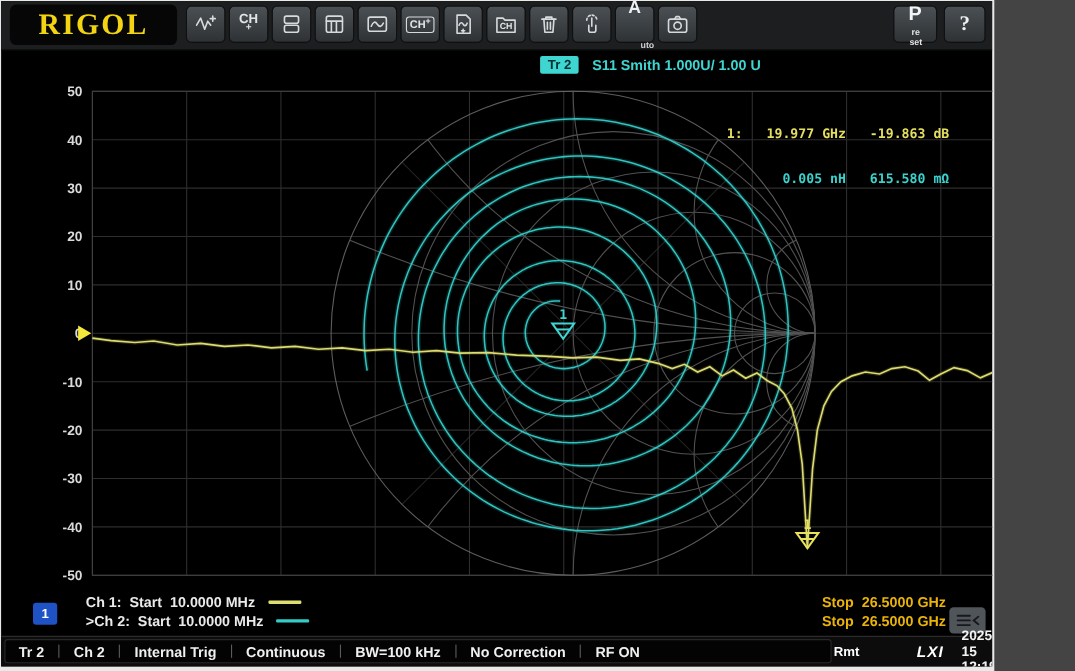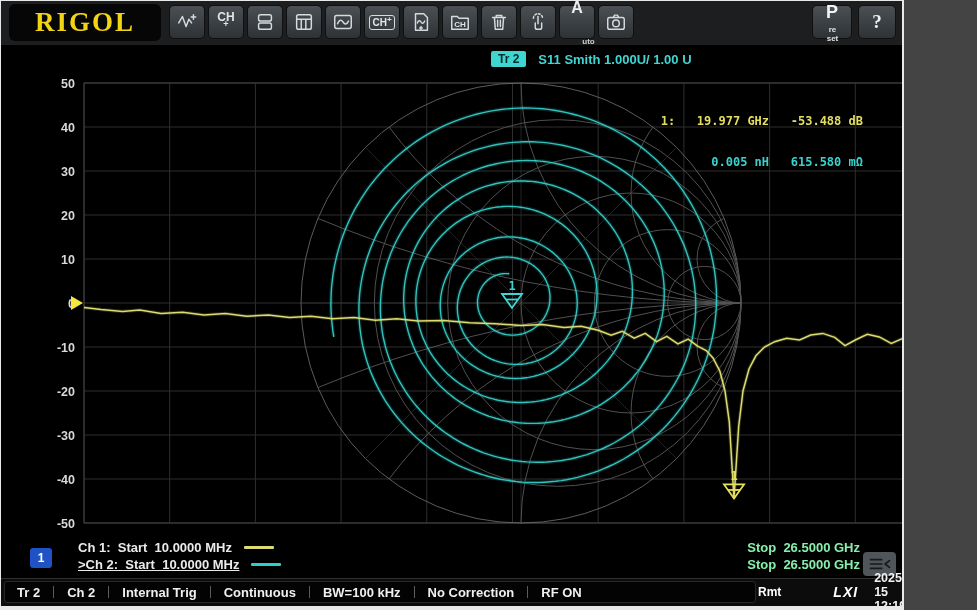--- a/index.html
+++ b/index.html
@@ -36,23 +36,23 @@
   
   #plot{position:absolute;left:0;top:0;pointer-events:none;}
   .readout{position:absolute;top:87px;right:39px;text-align:right;white-space:pre;
            font:bold 12px/13.5px "DejaVu Sans Mono",monospace;z-index:5;}
   .ro.y{color:#e3de5f;} .ro.c{color:#3ad2cd;}
   
   .chbadge{position:absolute;left:29px;top:547px;width:22px;height:20px;background:#1e52c5;border-radius:3px;
            color:#fff;font:bold 12px/20px "Liberation Sans",sans-serif;text-align:center;}
   .chrow{position:absolute;left:77px;display:flex;align-items:center;color:#eaeaea;
          font:bold 13px "Liberation Sans",sans-serif;white-space:pre;}
-  .chrow.r1{top:539px;} .chrow.r2{top:556px;text-decoration:underline;}
+  .chrow.r1{top:539px;} .chrow.r2{top:556px;}
   .swatch{display:inline-block;width:30px;height:3px;margin-left:12px;border-radius:1px;}
-  .stoprow{position:absolute;right:42px;color:#86efac;font:bold 13px "Liberation Sans",sans-serif;white-space:pre;}
+  .stoprow{position:absolute;right:42px;color:#eab308;font:bold 13px "Liberation Sans",sans-serif;white-space:pre;}
   .stoprow.s1{top:539px;} .stoprow.s2{top:556px;}
   .collapse{position:absolute;right:6px;top:551px;width:33px;height:24px;background:#50555a;border:none;border-radius:4px;
             display:flex;align-items:center;justify-content:center;padding:0;cursor:pointer;}
   
   .statusbar{position:absolute;left:0;right:0;bottom:0;height:27px;background:#0c0c0c;border-top:1px solid #2f2f2f;}
   .sb-left{position:absolute;left:3px;top:2px;bottom:3px;width:726px;background:#030303;border:1px solid #282828;
            border-radius:3px;display:flex;align-items:center;padding:0 12px;gap:13px;}
   .sb-item{color:#f0f0f0;font:bold 13px "Liberation Sans",sans-serif;cursor:pointer;}
   .sep{width:1px;height:12px;background:#5c5c5c;}
   .sb-right{position:absolute;left:737px;right:6px;top:2px;bottom:3px;display:flex;align-items:center;gap:8px;}
@@ -246,21 +246,21 @@
         <text x="733.0345" y="479.4744" text-anchor="middle" fill="#e8e25a" stroke="none" font-family="&quot;DejaVu Sans Mono&quot;,monospace" font-size="12" font-weight="bold">1</text>
       </g>
       <g stroke="#3fd6d2" fill="none" stroke-width="1.8">
         <polygon points="501,293 521,293 511,307"></polygon>
         <line x1="505" y1="298.5" x2="517" y2="298.5"></line>
         <text x="511" y="289" text-anchor="middle" fill="#3fd6d2" stroke="none" font-family="&quot;DejaVu Sans Mono&quot;,monospace" font-size="12" font-weight="bold">1</text>
       </g>
     </svg>
 
   <div class="readout">
-    <div class="ro y" style="color: rgb(227, 222, 95);">  1:   19.977 GHz   -53.488 dB</div>
+    <div class="ro y" style="color: rgb(227, 222, 95);">  1:   19.977 GHz   -19.863 dB</div>
     <div class="ro c" style="color: rgb(58, 210, 205);">         0.005 nH   615.580 mΩ</div>
   </div>
 
   <div class="chbadge">1</div>
   <div class="chrow r1">
     <span>Ch 1:  Start  10.0000 MHz</span>
     <span class="swatch" style="background: rgb(220, 220, 112);"></span>
   </div>
   <div class="chrow r2">
     <span>&gt;Ch 2:  Start  10.0000 MHz</span>

